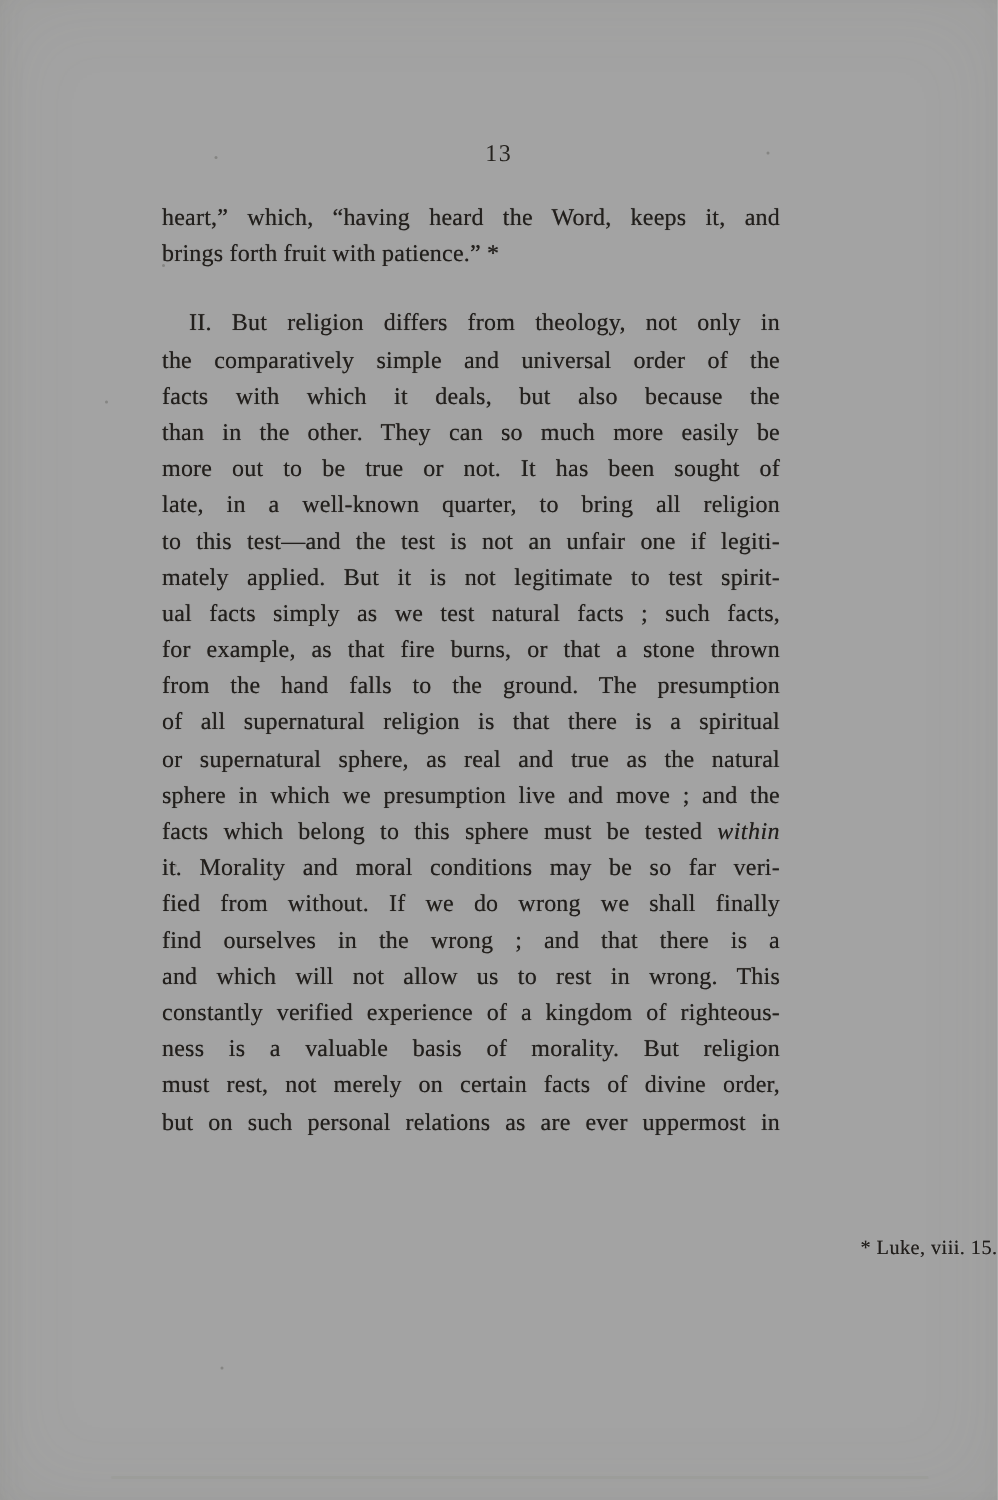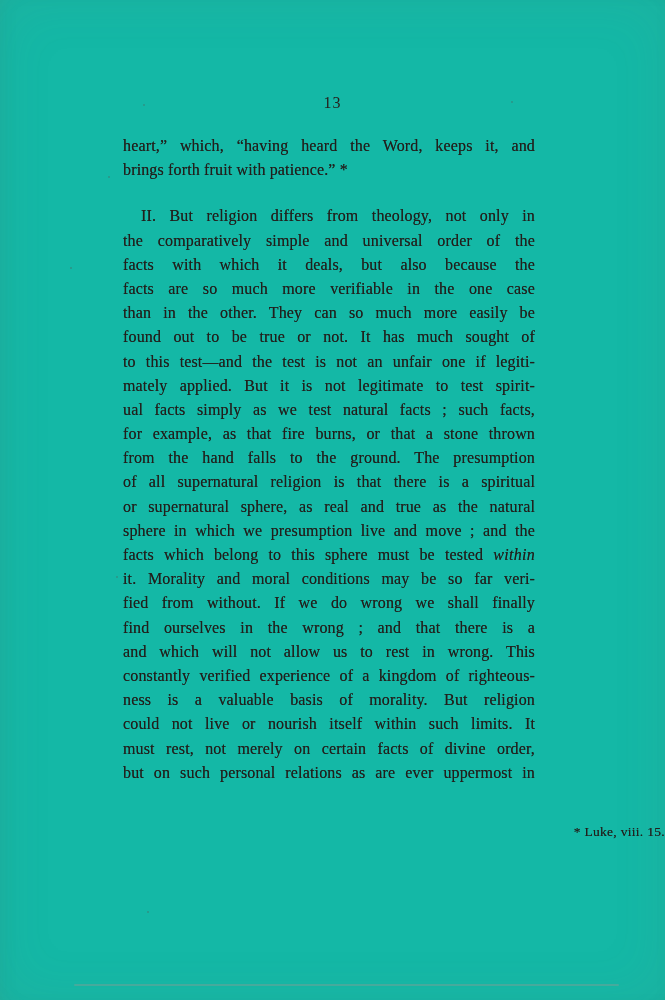--- a/index.html
+++ b/index.html
@@ -2,42 +2,42 @@
 <html><head>
 <meta charset="utf-8">
 <style>
   html, body { margin: 0; padding: 0; }
   body { width: 665px; height: 1000px; background: #e9eae6; }
 
   .page {
     position: relative;
     width: 665px;
     height: 1000px;
-    background: #14b8a6;
+    background: #a3a3a3;
     overflow: hidden;
     font-family: "Liberation Serif", "DejaVu Serif", serif;
     color: #221f1c;
     box-shadow: inset 0 0 55px rgba(120,120,110,0.10),
                 inset 10px 0 22px -14px rgba(80,80,70,0.12),
                 inset -8px 0 18px -14px rgba(80,80,70,0.08);
   }
 
   .pageno {
     position: absolute;
     top: 94px; left: 0;
     width: 100%;
     text-align: center;
     font-size: 16px;
     letter-spacing: 1px;
     color: #26231f;
   }
 
   .textblock {
     position: absolute;
-    left: 123px;
+    left: 108px;
     top: 134px;
     width: 412px;
   }
 
   .line {
     font-size: 16px;
     line-height: 24.2px;
     height: 24.2px;
     text-align: justify;
     text-align-last: justify;
@@ -97,39 +97,38 @@
 
     <div class="para1">
       <div class="line">heart,” which, “having heard the Word, keeps it, and</div>
       <div class="line flush">brings forth fruit with patience.” *</div>
     </div>
 
     <div class="para2">
       <div class="line indent">II. But religion differs from theology, not only in</div>
       <div class="line">the comparatively simple and universal order of the</div>
       <div class="line">facts with which it deals, but also because the</div>
-      <div class="line">facts are so much more verifiable in the one case</div>
       <div class="line">than in the other. They can so much more easily be</div>
-      <div class="line">found out to be true or not. It has much sought of</div>
+      <div class="line">more out to be true or not. It has been sought of</div>
+      <div class="line">late, in a well-known quarter, to bring all religion</div>
       <div class="line">to this test—and the test is not an unfair one if legiti-</div>
       <div class="line">mately applied. But it is not legitimate to test spirit-</div>
       <div class="line">ual facts simply as we test natural facts ; such facts,</div>
       <div class="line">for example, as that fire burns, or that a stone thrown</div>
       <div class="line">from the hand falls to the ground. The presumption</div>
       <div class="line">of all supernatural religion is that there is a spiritual</div>
       <div class="line">or supernatural sphere, as real and true as the natural</div>
       <div class="line">sphere in which we presumption live and move ; and the</div>
       <div class="line"><span>facts which belong to this sphere must be tested </span><span class="em">within</span></div>
       <div class="line">it. Morality and moral conditions may be so far veri-</div>
       <div class="line">fied from without. If we do wrong we shall finally</div>
       <div class="line">find ourselves in the wrong ; and that there is a</div>
       <div class="line">and which will not allow us to rest in wrong. This</div>
       <div class="line">constantly verified experience of a kingdom of righteous-</div>
       <div class="line">ness is a valuable basis of morality. But religion</div>
-      <div class="line">could not live or nourish itself within such limits. It</div>
       <div class="line">must rest, not merely on certain facts of divine order,</div>
       <div class="line">but on such personal relations as are ever uppermost in</div>
     </div>
 
   </div>
 
   <div class="footnote">* Luke, viii. 15.</div>
 
   <div class="scan-line"></div>
 

